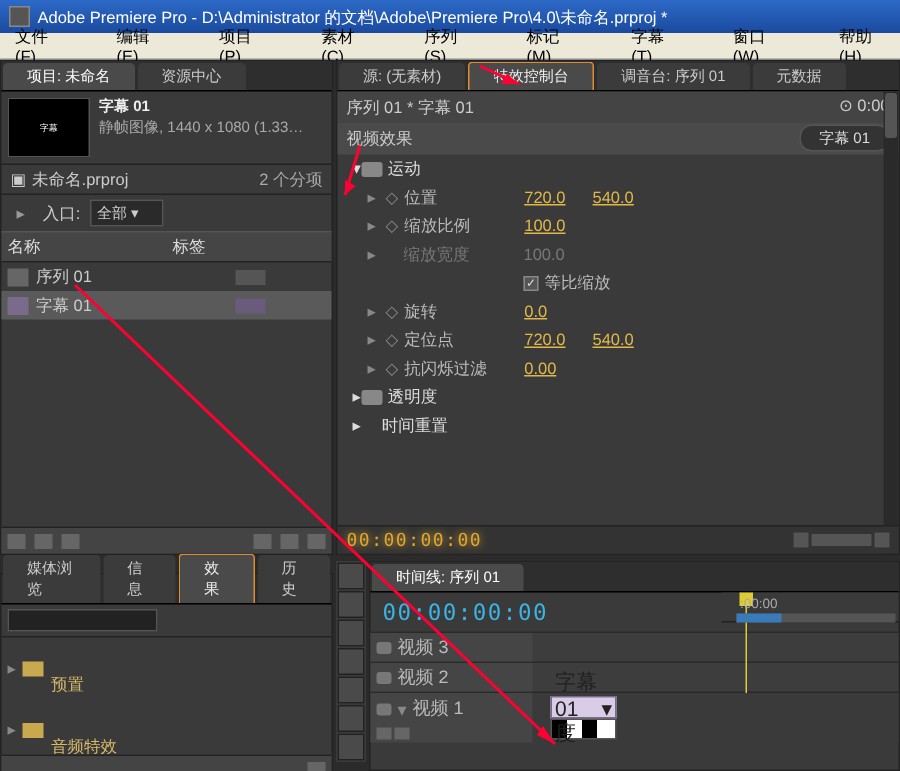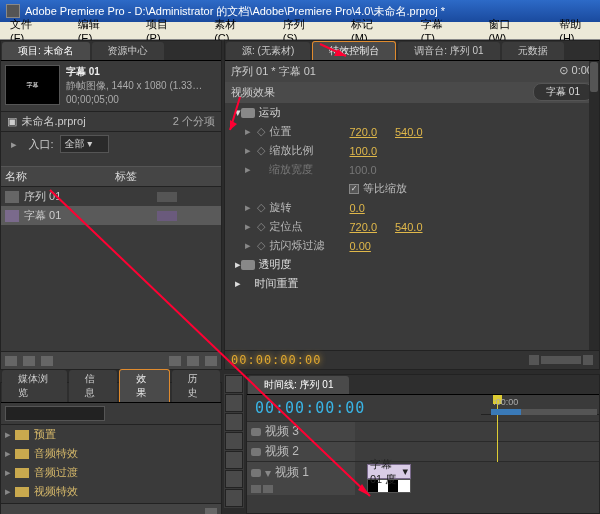--- a/index.html
+++ b/index.html
@@ -16,53 +16,53 @@
     .tab.active { background: #4a4a4a; color: #fff; }
     .tab.highlight { border: 1px solid #e08b2e; border-bottom: none; color: #eee; }
 
     .proj-thumb { width: 55px; height: 40px; background: #000; display: flex; align-items: center; justify-content: center; color: #fff; font-size: 6px; border: 1px solid #555; }
     .proj-meta { color: #aaa; font-size: 10px; line-height: 14px; }
     .proj-row { display: flex; gap: 6px; padding: 4px; }
     .proj-file { display: flex; align-items: center; color: #ccc; padding: 2px 6px; border-top: 1px solid #222; }
     .dropdown { background: #2a2a2a; border: 1px solid #555; color: #ccc; font-size: 10px; padding: 1px 16px 1px 4px; }
     .eject { color: #999; padding: 1px 6px; }
 
-    .list-header { display: flex; background: #454545; color: #ddd; padding: 2px 4px; border-top: 1px solid #555; border-bottom: 1px solid #222; margin-top: 10px; }
+    .list-header { display: flex; background: #454545; color: #ddd; padding: 2px 4px; border-top: 1px solid #555; border-bottom: 1px solid #222; }
     .list-header > div:first-child { width: 110px; }
     .bin-row { display: flex; align-items: center; padding: 2px 4px; color: #ccc; }
     .bin-row.selected { background: #5a5a5a; }
     .bin-icon { width: 14px; height: 12px; background: #666; margin-right: 5px; display: inline-block; }
     .bin-row .label-box { width: 20px; height: 10px; background: #555; margin-left: auto; margin-right: 40px; }
 
     .eff-header { background: #444; padding: 3px 6px; }
     .val-yellow { color: #e0b84a; text-decoration: underline; }
     .eff-row { display: flex; align-items: center; padding: 2px 4px 2px 20px; color: #bbb; }
     .eff-row .tw { width: 12px; color: #888; }
     .eff-row .lbl { flex: 0 0 80px; }
     .eff-row .vals { display: flex; gap: 18px; }
     .eff-group { padding: 2px 10px; color: #ddd; display: flex; align-items: center; }
     .eff-group .fx { width: 14px; height: 10px; background: #888; margin-right: 4px; border-radius: 2px; }
 
     .mini { background: #444; border-top: 1px solid #222; height: 18px; display: flex; align-items: center; padding: 0 4px; gap: 6px; }
     .mini .ico { width: 12px; height: 10px; background: #666; }
 
     .seq-chip { position: absolute; right: 6px; top: 22px; background: #333; color: #ddd; font-size: 10px; padding: 1px 12px; border-radius: 8px; border: 1px solid #555; }
 
-    .folder { color: #d7b96a; }
+    .folder { color: #d7b96a; margin-top: 22px; }
     .effects-tree .row { display: flex; align-items: center; padding: 2px 4px; }
     .effects-tree .fld-ico { width: 14px; height: 10px; background: #c9a94e; margin-right: 5px; }
     .timecode { color: #39b5e6; font-family: monospace; font-size: 15px; letter-spacing: 1px; padding: 4px 8px; }
     .timecode.orange { color: #e0a830; text-shadow: 0 0 6px #e0a830; }
 
     .track { display: flex; align-items: center; border-top: 1px solid #2a2a2a; height: 20px; background: #3d3d3d; }
     .track .hdr { width: 108px; background: #454545; display: flex; align-items: center; gap: 4px; padding: 0 4px; height: 100%; font-size: 12px; color: #bbb; }
     .track .eye { width: 10px; height: 8px; background: #777; border-radius: 2px; }
     .track.v1 { height: 34px; }
     .track.v1 .hdr { width: 108px; }
-    .clip { background: #d9cce6; border: 1px solid #7a6a8c; color: #222; font-size: 11px; height: 15px; display: flex; align-items: center; padding: 0 2px; }
+    .clip { background: #d9cce6; border: 1px solid #7a6a8c; color: #222; font-size: 14px; height: 15px; display: flex; align-items: center; padding: 0 2px; }
 
     .ruler { position: relative; height: 20px; background: #3a3a3a; border-bottom: 1px solid #222; margin-left: 108px; font-size: 9px; color: #aaa; }
     .ruler .tick { position: absolute; top: 2px; }
     .playhead { position: absolute; left: 12px; top: 0; width: 9px; height: 9px; background: #dc3; }
     .playhead:after { content: ""; position: absolute; left: 4px; top: 8px; width: 1px; height: 60px; background: #dc3; }
 
     svg.arrows { position: absolute; top: 0; left: 0; pointer-events: none; z-index: 100; }
     svg.arrows line { stroke: #ff0033; stroke-width: 2; }
     svg.arrows polygon { fill: #ff0033; }
 
@@ -99,21 +99,20 @@
       <div class="tab active">项目: 未命名</div>
       <div class="tab">资源中心</div>
     </div>
     <div class="proj-row">
       <div class="proj-thumb">
           <span>字幕</span>
         </div>
       <div class="proj-meta">
         <div style="color:#eee;font-weight:bold">字幕 01</div>
         <div>静帧图像, 1440 x 1080 (1.33…</div>
-        <div>00;00;05;00</div>
       </div>
     </div>
     <div class="proj-file">
       <span style="margin-right:4px">▣</span>
       <span>未命名.prproj</span>
       <span style="margin-left:auto;color:#aaa">2 个分项</span>
     </div>
     <div style="display:flex;align-items:center;padding:3px 4px;gap:6px;border-top:1px solid #222;">
       <span class="eject">▸</span>
       <span>入口:</span>

